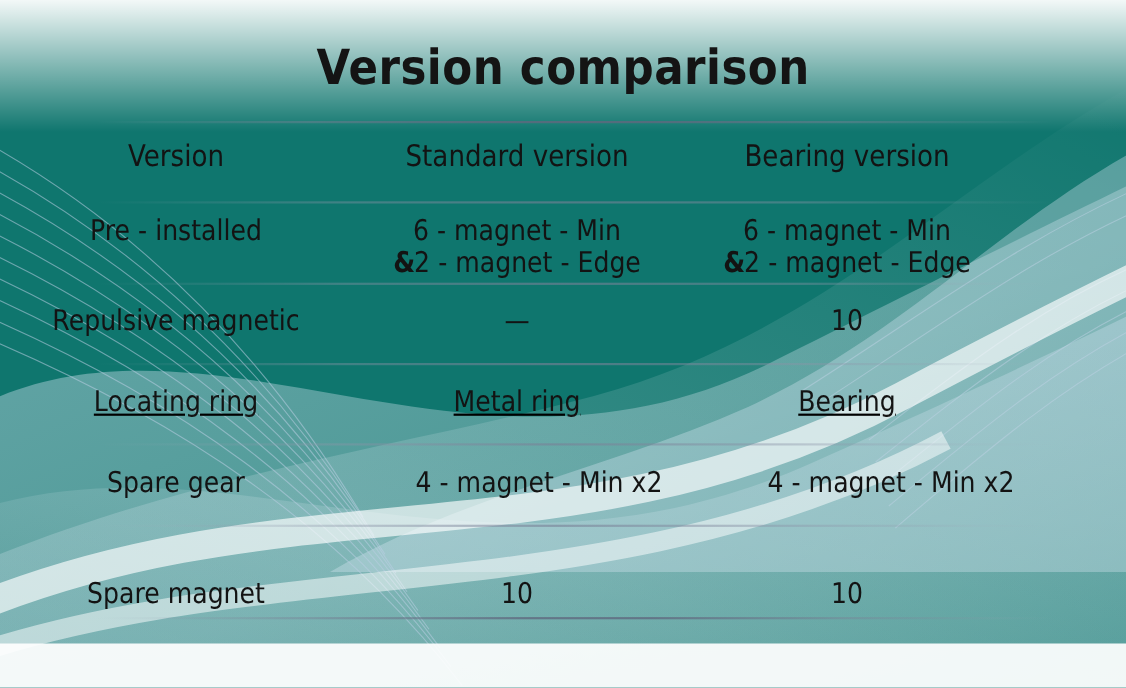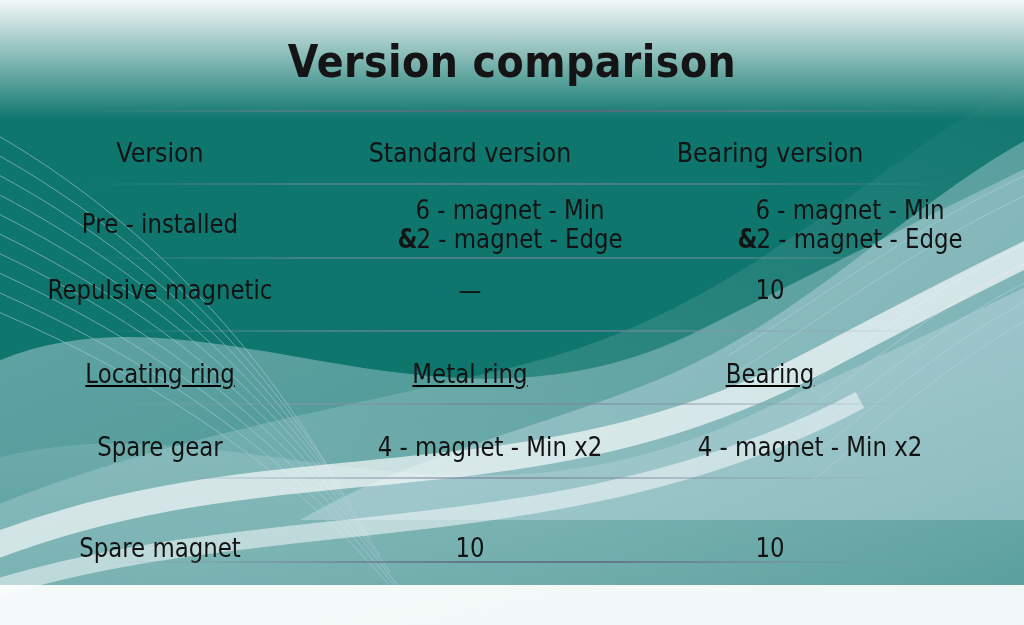--- a/index.html
+++ b/index.html
@@ -83,21 +83,20 @@
     left: 0;
     top: 0;
     width: 1024px;
   }
 
   .row {
     position: absolute;
     left: 0;
     width: 1024px;
     display: flex;
-    align-items: center;
   }
   .cell {
     font-family: "DejaVu Sans", sans-serif;
     color: #131313;
     text-align: center;
     line-height: 1.12;
     transform: scaleX(0.88);
     white-space: nowrap;
   }
   .cell.col-label  { width: 320px; }
@@ -190,34 +189,34 @@
 
     <div class="table-grid">
 
       <div class="row header" style="top:128px; height:50px;">
         <div class="cell col-label">Version</div>
         <div class="cell col-std">Standard version</div>
         <div class="cell col-bear">Bearing version</div>
       </div>
       <div class="divider soft" style="top:183px;"></div>
 
-      <div class="row" style="top:196px; height:58px;gap:40px;">
+      <div class="row" style="top:196px; height:58px;">
         <div class="cell col-label">Pre - installed</div>
         <div class="cell col-std">
           <span class="line">6 - magnet - Min</span>
           <span class="line"><span class="amp">&amp;</span><span>2 - magnet - Edge</span></span>
         </div>
         <div class="cell col-bear">
           <span class="line">6 - magnet - Min</span>
           <span class="line"><span class="amp">&amp;</span><span>2 - magnet - Edge</span></span>
         </div>
       </div>
       <div class="divider soft" style="top:257px;"></div>
 
-      <div class="row" style="top:268px; height:46px;">
+      <div class="row" style="top:278px; height:46px;">
         <div class="cell col-label">Repulsive magnetic</div>
         <div class="cell col-std dash-cell">—</div>
         <div class="cell col-bear">10</div>
       </div>
       <div class="divider soft" style="top:330px;"></div>
 
       <div class="row" style="top:352px; height:46px;text-decoration:underline;">
         <div class="cell col-label">Locating ring</div>
         <div class="cell col-std">Metal ring</div>
         <div class="cell col-bear">Bearing</div>

